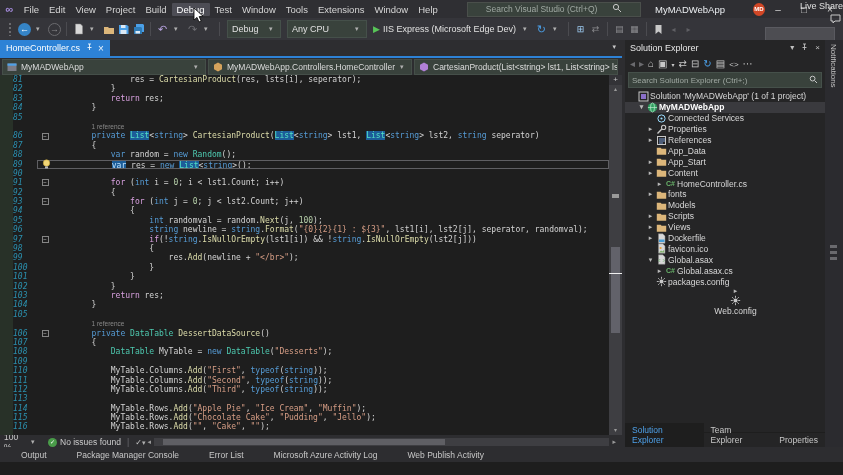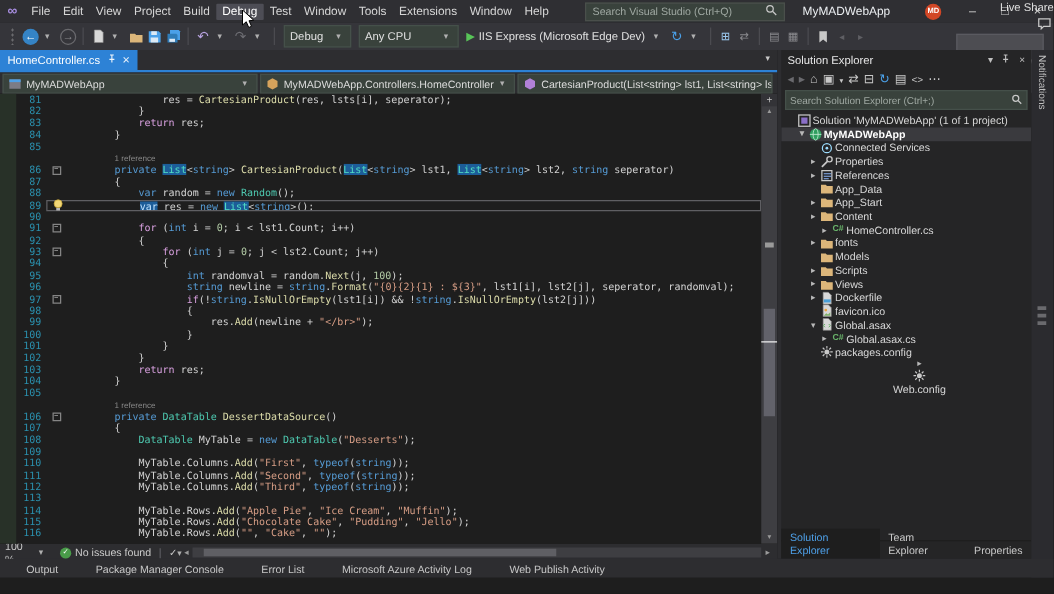--- a/index.html
+++ b/index.html
@@ -5,21 +5,21 @@
   html,body{margin:0;padding:0;background:#1e1e1e;}
   #app{position:relative;width:843px;height:475px;background:#1e1e1e;overflow:hidden;
        font-family:"Liberation Sans",sans-serif;color:#cccccc;-webkit-font-smoothing:antialiased;}
   
   .titlebar{position:absolute;left:0;top:0;width:843px;height:18px;background:#2f2f33;
             display:flex;align-items:center;font-size:9.5px;}
   .vslogo{width:16px;text-align:center;color:#a78de0;font-size:11px;font-weight:bold;margin:0 2px;}
   .menu-item{padding:1px 5px;color:#d6d6d6;cursor:default;border-radius:1px;}
   .menu-item.hl{background:#4d4d55;color:#fff;}
   .tsearch{margin-left:24px;width:148px;height:13px;background:#39423c;border:1px solid #4a4f4b;
-           display:flex;align-items:center;font-size:8.5px;color:#9fa8a2;padding:0 5px;}
+           display:flex;align-items:center;font-size:8.5px;color:#9fa8a2;padding:0 18px;}
   .tsearch .mag{margin-left:auto;}
   .wtitle{margin-left:14px;color:#eceff2;font-size:9.5px;}
   .avatar{margin-left:28px;width:13px;height:13px;border-radius:50%;background:#d24726;color:#fff;
           font-size:6px;font-weight:bold;display:flex;align-items:center;justify-content:center;}
   .winbtns{margin-left:auto;display:flex;}
   .winbtn{width:26px;height:18px;display:flex;align-items:center;justify-content:center;color:#d0d0d0;font-size:10px;}
   
   .toolbar{position:absolute;left:0;top:18px;width:843px;height:22px;background:#35353a;
            display:flex;align-items:center;font-size:9.5px;padding-left:2px;box-sizing:border-box;}
   .tb-ic{min-width:13px;height:16px;display:flex;align-items:center;justify-content:center;margin:0 1px;color:#c8c8c8;font-size:11px;}
@@ -50,22 +50,22 @@
   .bseg{flex:1;height:14px;background:#39423c;border:1px solid #454f49;display:flex;align-items:center;
         margin-right:2px;padding:0 4px;font-size:8.5px;color:#dcdcdc;white-space:nowrap;overflow:hidden;}
   .bseg .tb-caret{margin-left:auto;padding-left:4px;}
   .bseg svg{margin-right:4px;flex:none;}
   
   .editor{position:relative;height:360px;background:#1e1e1e;overflow:hidden;}
   .gutterbg{position:absolute;left:0;top:0;width:13px;height:360px;background:#283128;}
   .codearea{position:absolute;left:0;top:0;width:609px;height:360px;}
   .crow{display:flex;height:9.4px;line-height:9.4px;align-items:stretch;}
   .bp{width:13px;flex:none;}
-  .lnum{width:24px;flex:none;text-align:right;color:#2b91af;font-family:"DejaVu Sans Mono",monospace;
-        font-size:8px;padding-right:4px;box-sizing:border-box;}
+  .lnum{width:24px;flex:none;color:#2b91af;font-family:"DejaVu Sans Mono",monospace;
+        font-size:8px;padding-right:4px;box-sizing:border-box;font-style:italic;}
   .linebody{flex:1;display:flex;min-width:0;box-sizing:border-box;}
   .crow.cur .linebody{border:1px solid #5f5f63;}
   .fold{width:16px;flex:none;display:flex;align-items:center;justify-content:center;}
   .foldbox{width:7px;height:7px;border:1px solid #858585;background:#1e1e1e;color:#cccccc;
            font-size:6px;line-height:5px;text-align:center;box-sizing:border-box;}
   pre.ctext{margin:0;font-family:"DejaVu Sans Mono",monospace;font-size:8px;line-height:9.4px;
             white-space:pre;overflow:hidden;flex:1;}
   .lens{color:#8a8a8a;font-size:6.5px;font-family:"Liberation Sans",sans-serif;line-height:9.4px;}
   .tk-p{color:#d4d4d4}.tk-k{color:#569cd6}.tk-kc{color:#d8a0df}.tk-ty{color:#4ec9b0}
   .tk-m{color:#dcdcaa}.tk-s{color:#d69d85}.tk-n2{color:#b5cea8}

